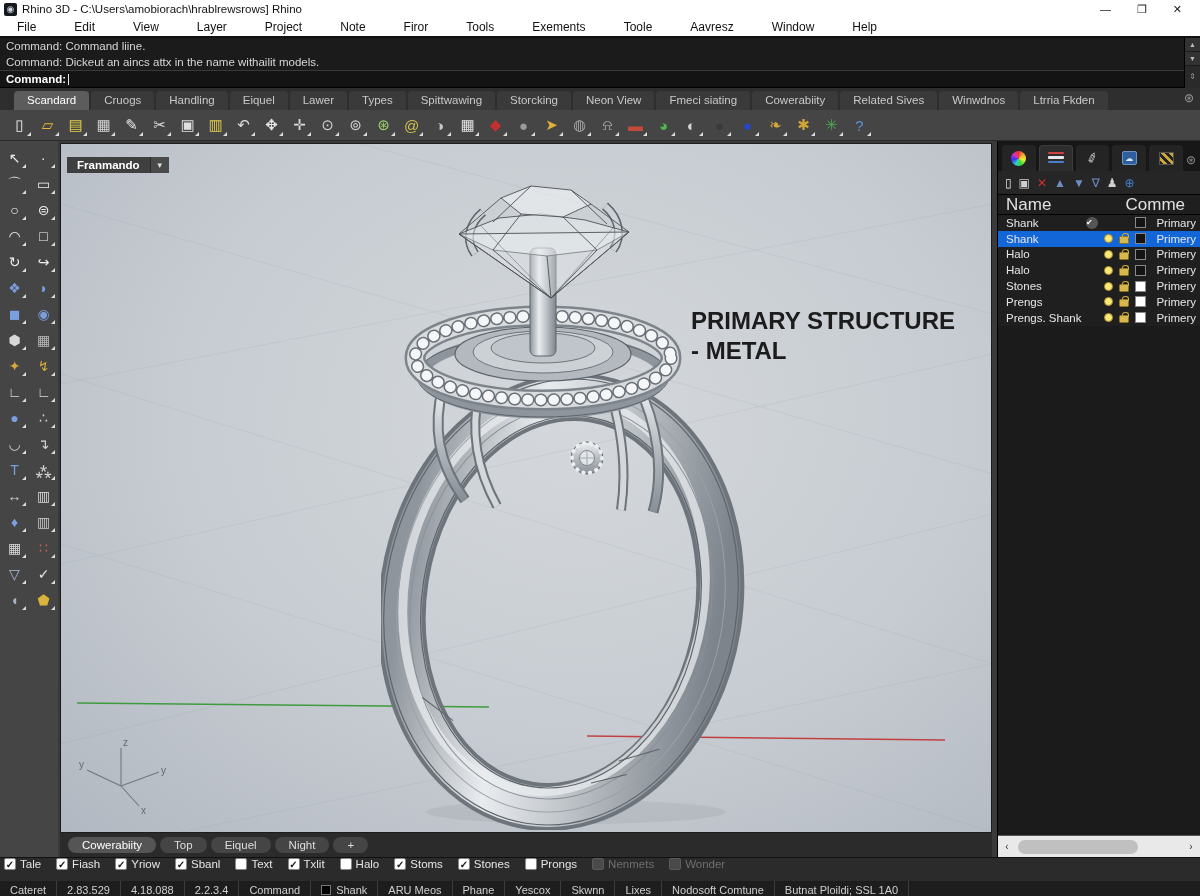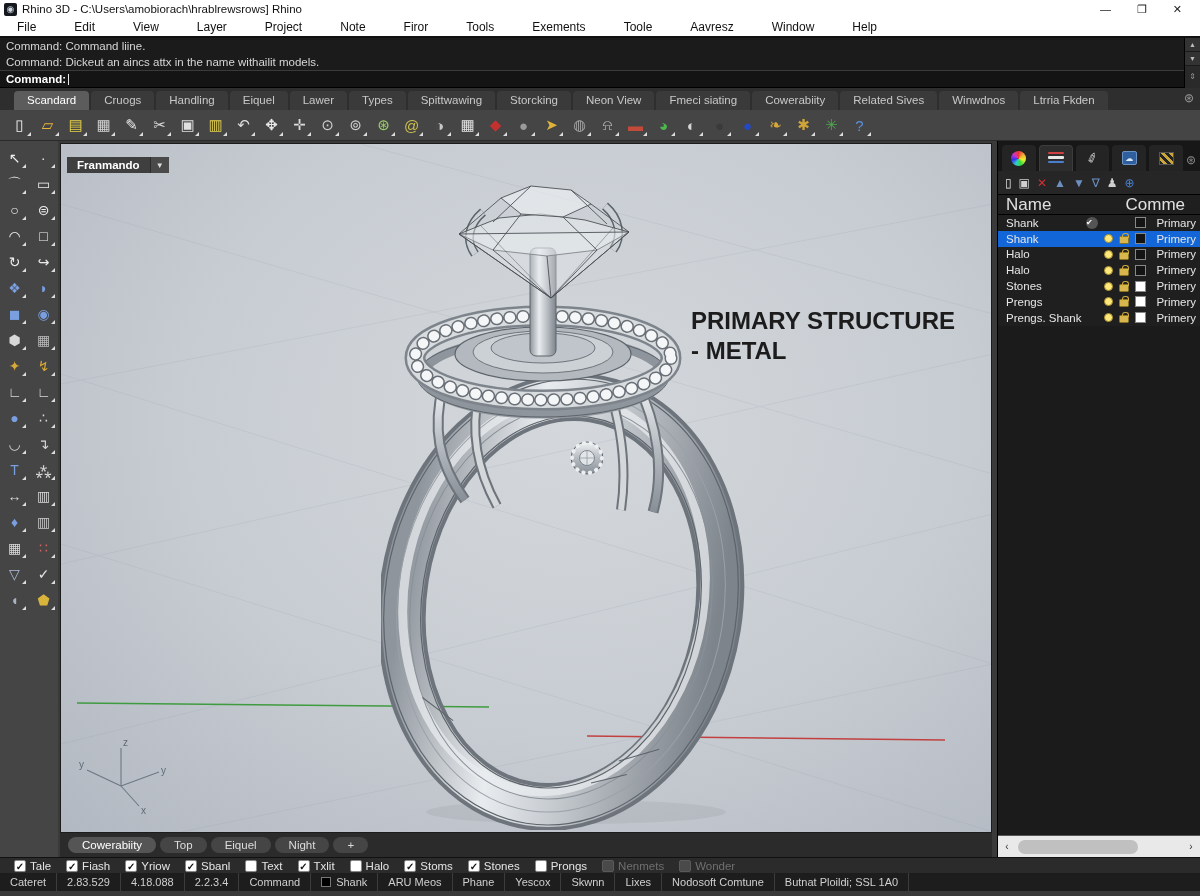--- a/index.html
+++ b/index.html
@@ -111,22 +111,22 @@
   .lockic::before { content:""; position:absolute; left:1.5px; top:-4px; width:5px; height:4px;
     border:1.5px solid #caa93e; border-bottom:none; border-radius:3px 3px 0 0; }
   .swatch { width:11px; height:11px; border:1px solid #888; }
   .lcomment { margin-left:auto; padding-right:4px; }
   .lfill { flex:1; background:#1b1b1b; }
   .hscroll { height:22px; background:#e9e9e9; display:flex; align-items:center; border-top:1px solid #555; }
   .hs-arrow { width:18px; text-align:center; font-size:10px; color:#333; }
   .hs-thumb { height:14px; width:120px; background:#c0c0c0; border-radius:7px; margin-left:2px; }
 
   
-  .togglerow { height:16px; background:#2b2b2b; display:flex; align-items:center; gap:15px;
-    padding-left:14px; border-top:1px solid #111; }
+  .togglerow { height:24px; background:#2b2b2b; display:flex; align-items:flex-start; gap:15px;
+    padding-left:4px; border-top:1px solid #111; }
   .toggle { display:flex; align-items:center; gap:4px; font-size:11.5px; color:#e4e4e4; white-space:nowrap; }
   .toggle .cb { width:12px; height:12px; background:#fff; border:1px solid #888; border-radius:2px;
     font-size:10px; line-height:11px; text-align:center; color:#111; }
   .toggle .cb.checked::before { content:"✓"; font-weight:bold; }
   .toggle.disabled { color:#6f6f6f; }
   .toggle.disabled .cb { background:#4a4a4a; border-color:#5a5a5a; }
 
   
   .statusbar { height:18px; background:#1d1d1d; display:flex; align-items:stretch; font-size:11px; color:#cfcfcf; }
   .st-cell { display:flex; align-items:center; justify-content:center; gap:5px; padding:0 10px;

